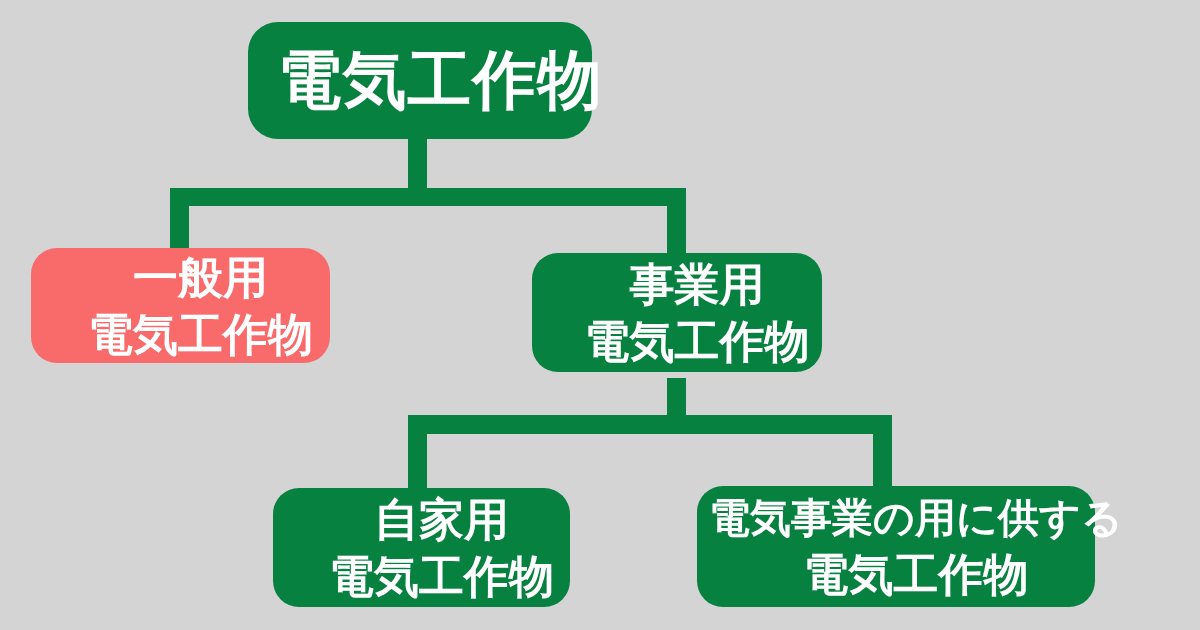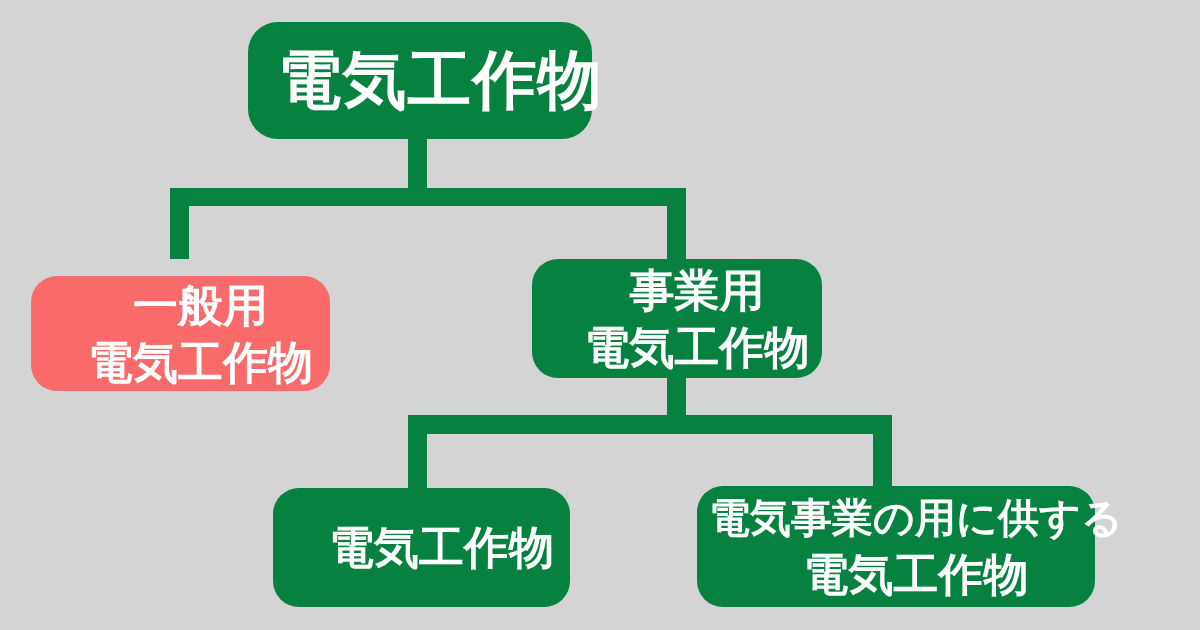--- a/index.html
+++ b/index.html
@@ -33,26 +33,26 @@
   .node.red   { background: var(--red, #f96b6b); }
 
   .node-root {
     left: 248px; top: 22px;
     width: 344px; height: 117px;
     border-radius: 30px;
     font-size: 64px;
     letter-spacing: 1px;
   }
   .node-general {
-    left: 31px; top: 276px;
+    left: 31px; top: 248px;
     width: 299px; height: 115px;
     border-radius: 26px;
   }
   .node-business {
-    left: 532px; top: 259px;
+    left: 532px; top: 253px;
     width: 290px; height: 119px;
     border-radius: 26px;
   }
   .node-private {
     left: 273px; top: 488px;
     width: 297px; height: 119px;
     border-radius: 26px;
   }
   .node-utility {
     left: 697px; top: 486px;
@@ -106,20 +106,21 @@
     <span class="line">一般用</span>
     <span class="line">電気工作物</span>
   </div>
 
   <div class="node green node-business">
     <span class="line">事業用</span>
     <span class="line">電気工作物</span>
   </div>
 
   <div class="node green node-private">
+    <span class="line">自家用</span>
     <span class="line">電気工作物</span>
   </div>
 
   <div class="node green node-utility">
     <span class="line small">電気事業の用に供する</span>
     <span class="line">電気工作物</span>
   </div>
 
 </div>
 

